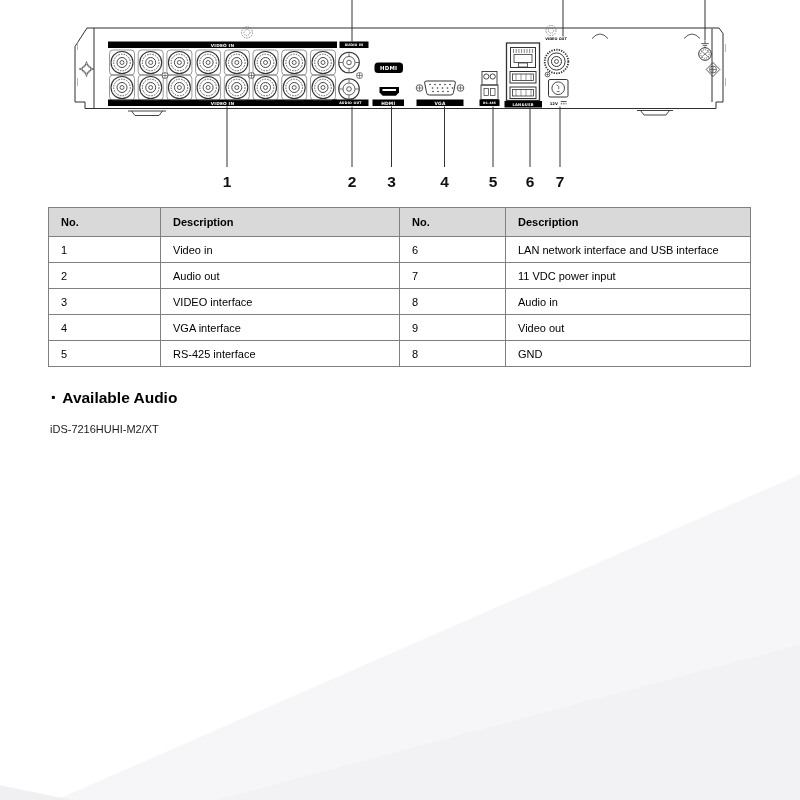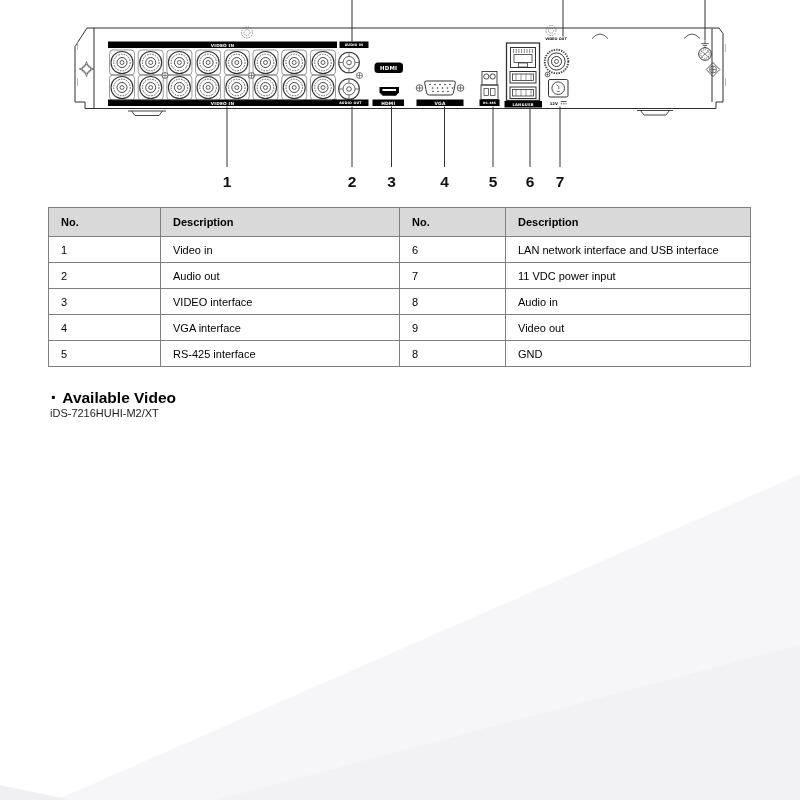--- a/index.html
+++ b/index.html
@@ -33,21 +33,21 @@
   }
   .port-table thead th { background:#d9d9d9; height:28px; font-size:11px; font-weight:bold; }
   .port-table tbody td { height:25px; background:#ffffff; font-weight:normal; }
   .cw1 { width:112px; } .cw2 { width:239px; } .cw3 { width:106px; } .cw4 { width:245px; }
 
   
   .model-section { position:absolute; left:48px; top:389px; }
   .model-heading { display:flex; align-items:center; gap:7px; padding-left:3px;
                    font-size:15.5px; font-weight:bold; color:#000; }
   .model-bullet  { font-size:12px; line-height:1; position:relative; top:-1px; }
-  .model-name    { font-size:11px; color:#1c1c1c; padding-left:2px; margin-top:0; }
+  .model-name    { font-size:11px; color:#1c1c1c; padding-left:2px; margin-top:16px; }
 </style>
 </head>
 <body>
 
 <div class="wm wm1"></div>
 <div class="wm wm2"></div>
 <div class="wm wm3"></div>
 
 <div class="device-wrap">
 <svg viewBox="0 0 800 200" width="800" height="200">
@@ -279,16 +279,16 @@
       <td>RS-425 interface</td>
       <td>8</td>
       <td>GND</td>
     </tr>
   </tbody>
 </table>
 
 <div class="model-section">
   <div class="model-heading">
     <span class="model-bullet">▪</span>
-    <span>Available Video</span>
+    <span>Available Audio</span>
   </div>
   <div class="model-name">iDS-7216HUHI-M2/XT</div>
 </div>
 
 </body></html>

